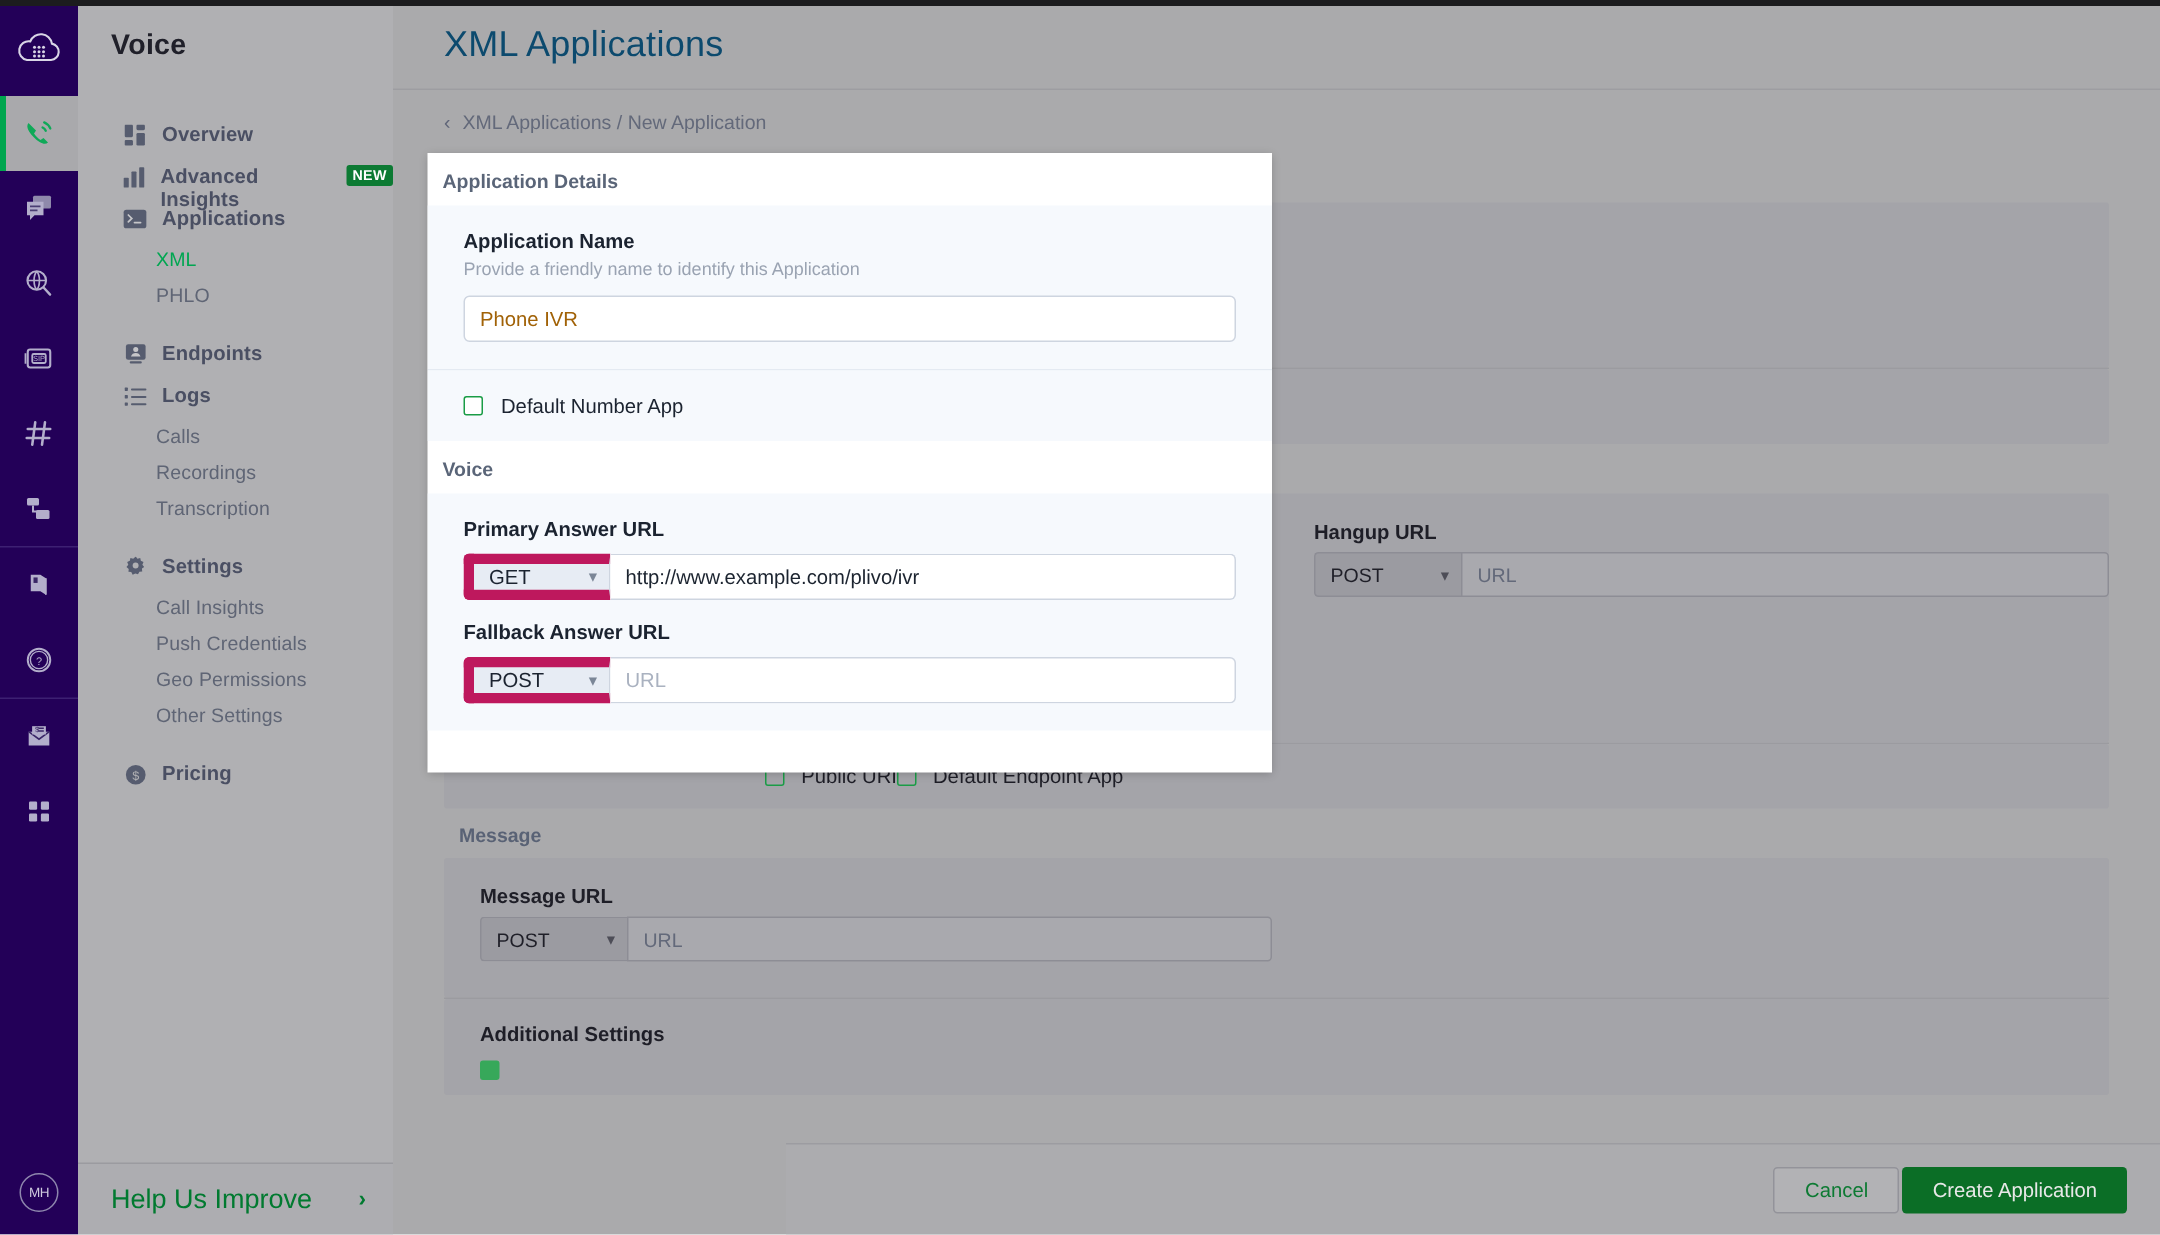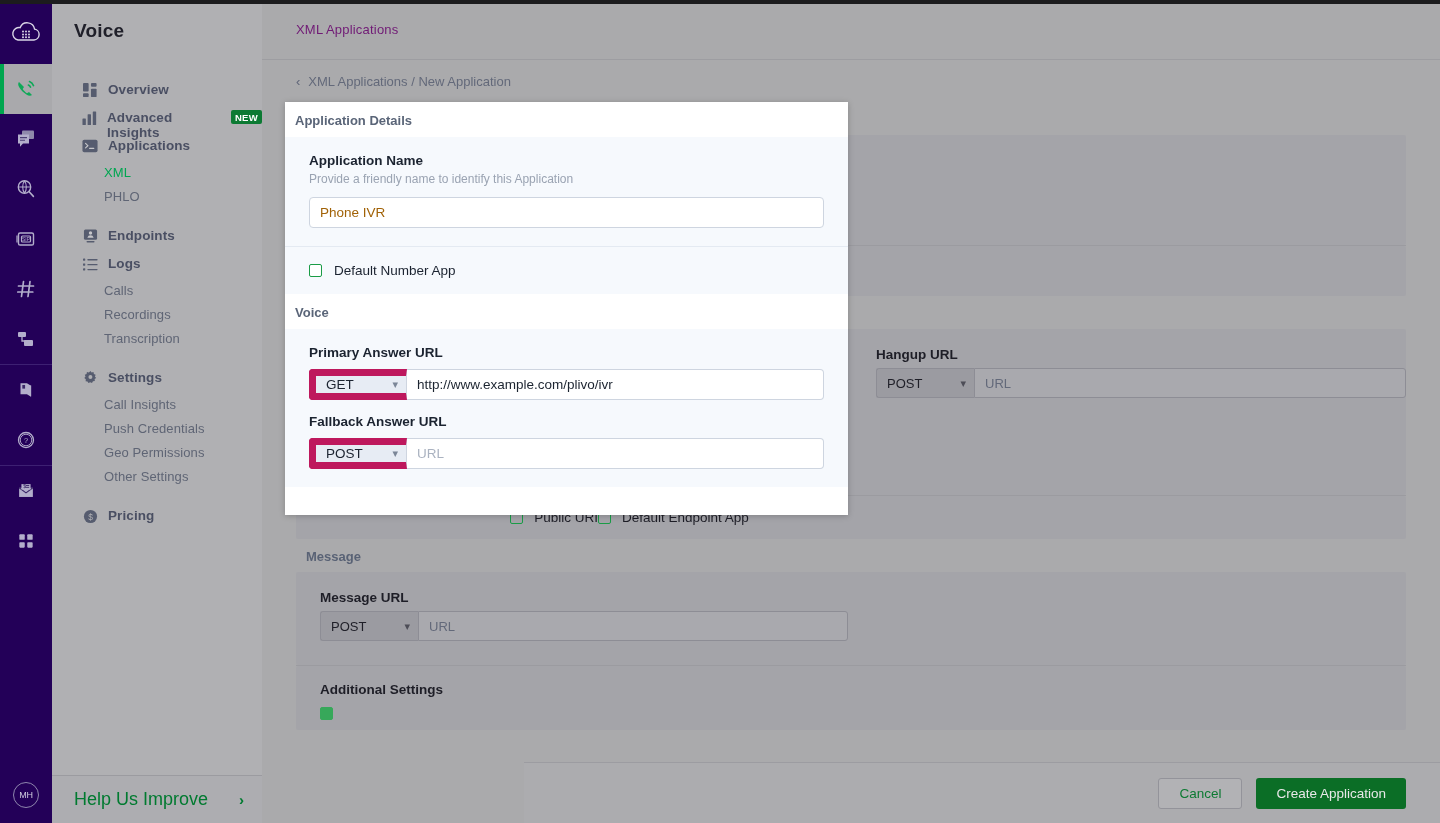--- a/index.html
+++ b/index.html
@@ -78,21 +78,21 @@
 
   
   .main {
     position: absolute; left: 262px; top: 0; right: 0; bottom: 0;
     background: #aaaaac;
   }
   .main-head {
     height: 60px; display: flex; align-items: center; padding-left: 34px;
     border-bottom: 1px solid #9d9da1;
   }
-  .main-head h1 { font-size: 13px; font-weight: normal; color: #701a75; letter-spacing: .2px; }
+  .main-head h1 { font-size: 24px; font-weight: normal; color: #0c4a6e; letter-spacing: .2px; }
   .crumb {
     height: 42px; display: flex; align-items: center; gap: 8px;
     padding-left: 34px; color: #63697a; font-size: 13px;
   }
   .crumb .chev { font-size: 13px; color: #5f6578; }
 
   .panel-area { position: absolute; left: 34px; right: 34px; top: 102px; bottom: 62px; }
   .sec-label { color: #596275; font-size: 13px; font-weight: bold; padding: 10px 0 8px 10px; }
   .card { background: #a4a4a9; border-radius: 2px; }
   .divider { height: 1px; background: #9b9ba0; }
@@ -117,21 +117,21 @@
     width: 13px; height: 13px; border: 1.6px solid #1a9c46;
     border-radius: 2px; background: transparent;
   }
   .cb.on { background: #37a85a; border-color: #37a85a; }
 
   
   .actionbar {
     position: absolute; left: 262px; right: 0; bottom: 0; height: 61px;
     background: #acacaf; border-top: 1px solid #9c9ca1;
     display: flex; align-items: center; justify-content: flex-end;
-    gap: 14px; padding-right: 34px;
+    gap: 2px; padding-right: 22px;
   }
   .btn-cancel {
     height: 31px; min-width: 84px; padding: 0 18px;
     background: #b2b2b5; border: 1px solid #93939a; border-radius: 3px;
     color: #0d7a33; font-size: 13.5px;
     display: flex; align-items: center; justify-content: center;
   }
   .btn-primary {
     height: 31px; padding: 0 20px; background: #0b6e26; border: none; border-radius: 3px;
     color: #e8e8e8; font-size: 13.5px;

